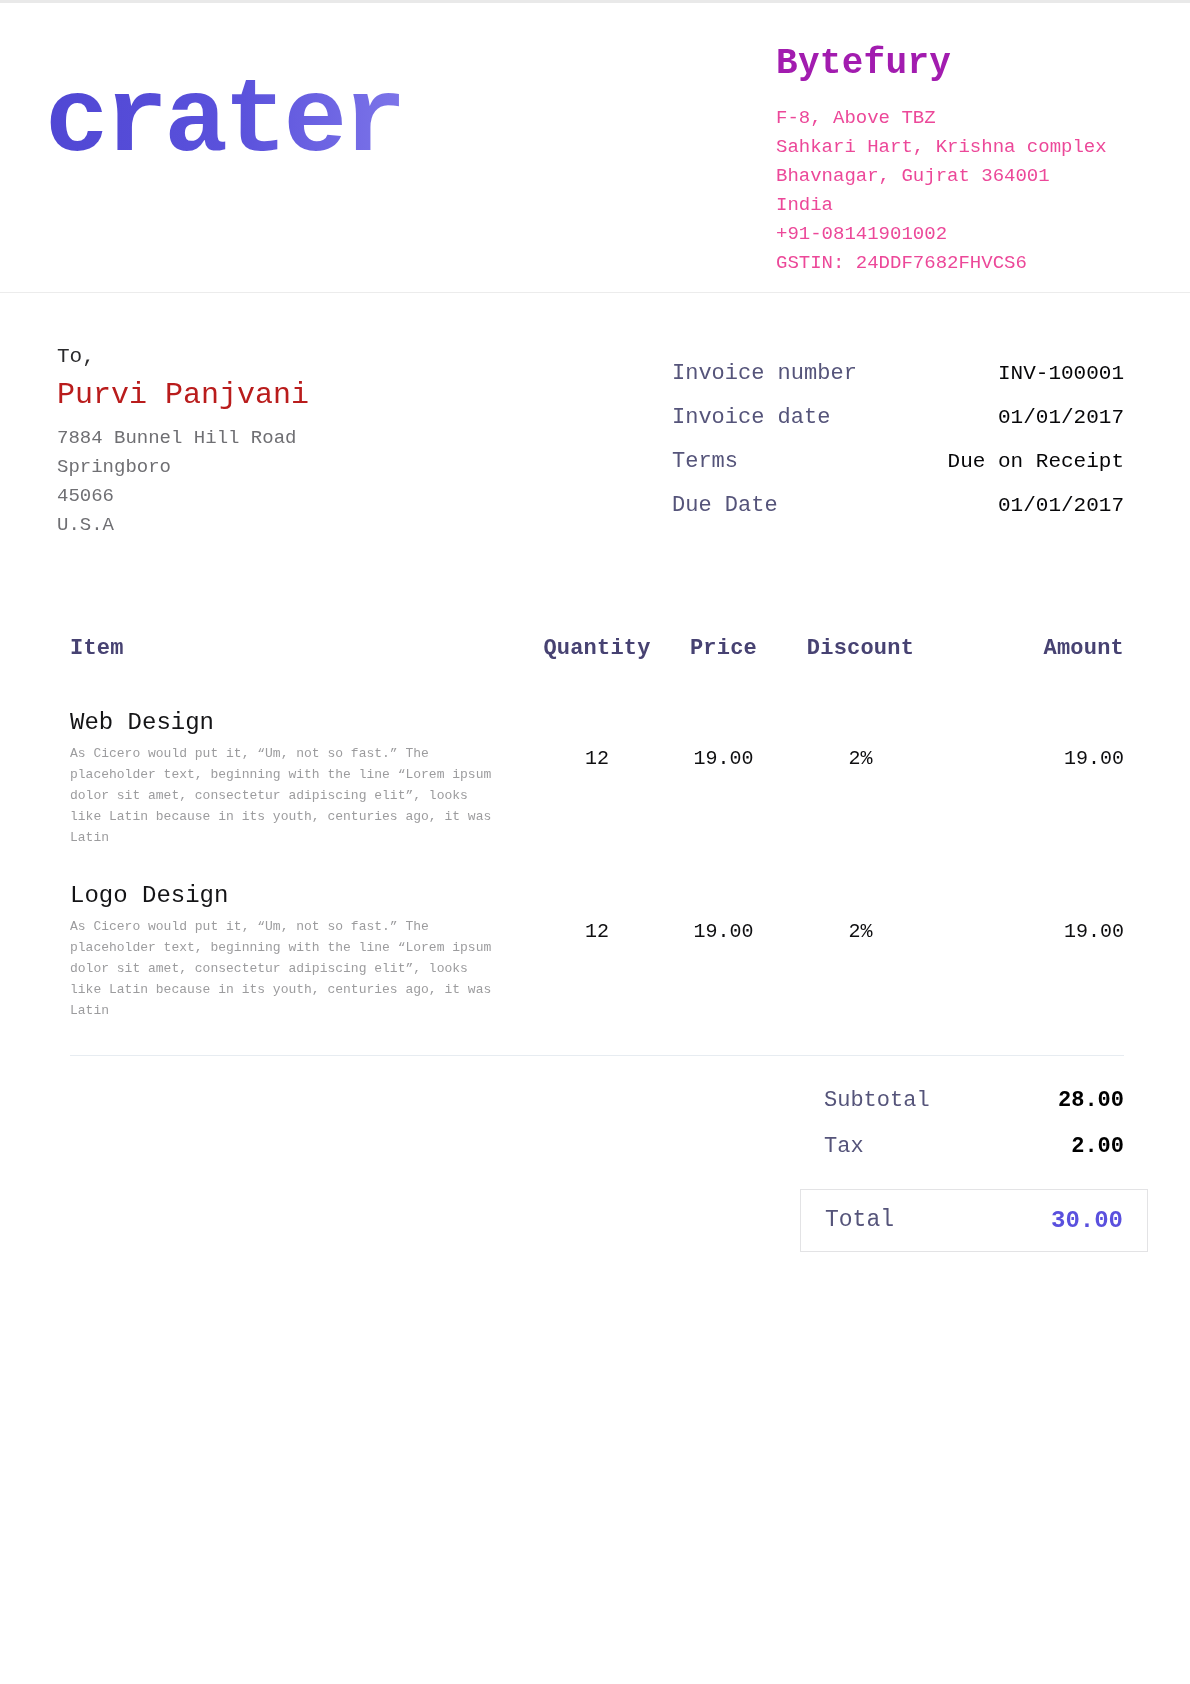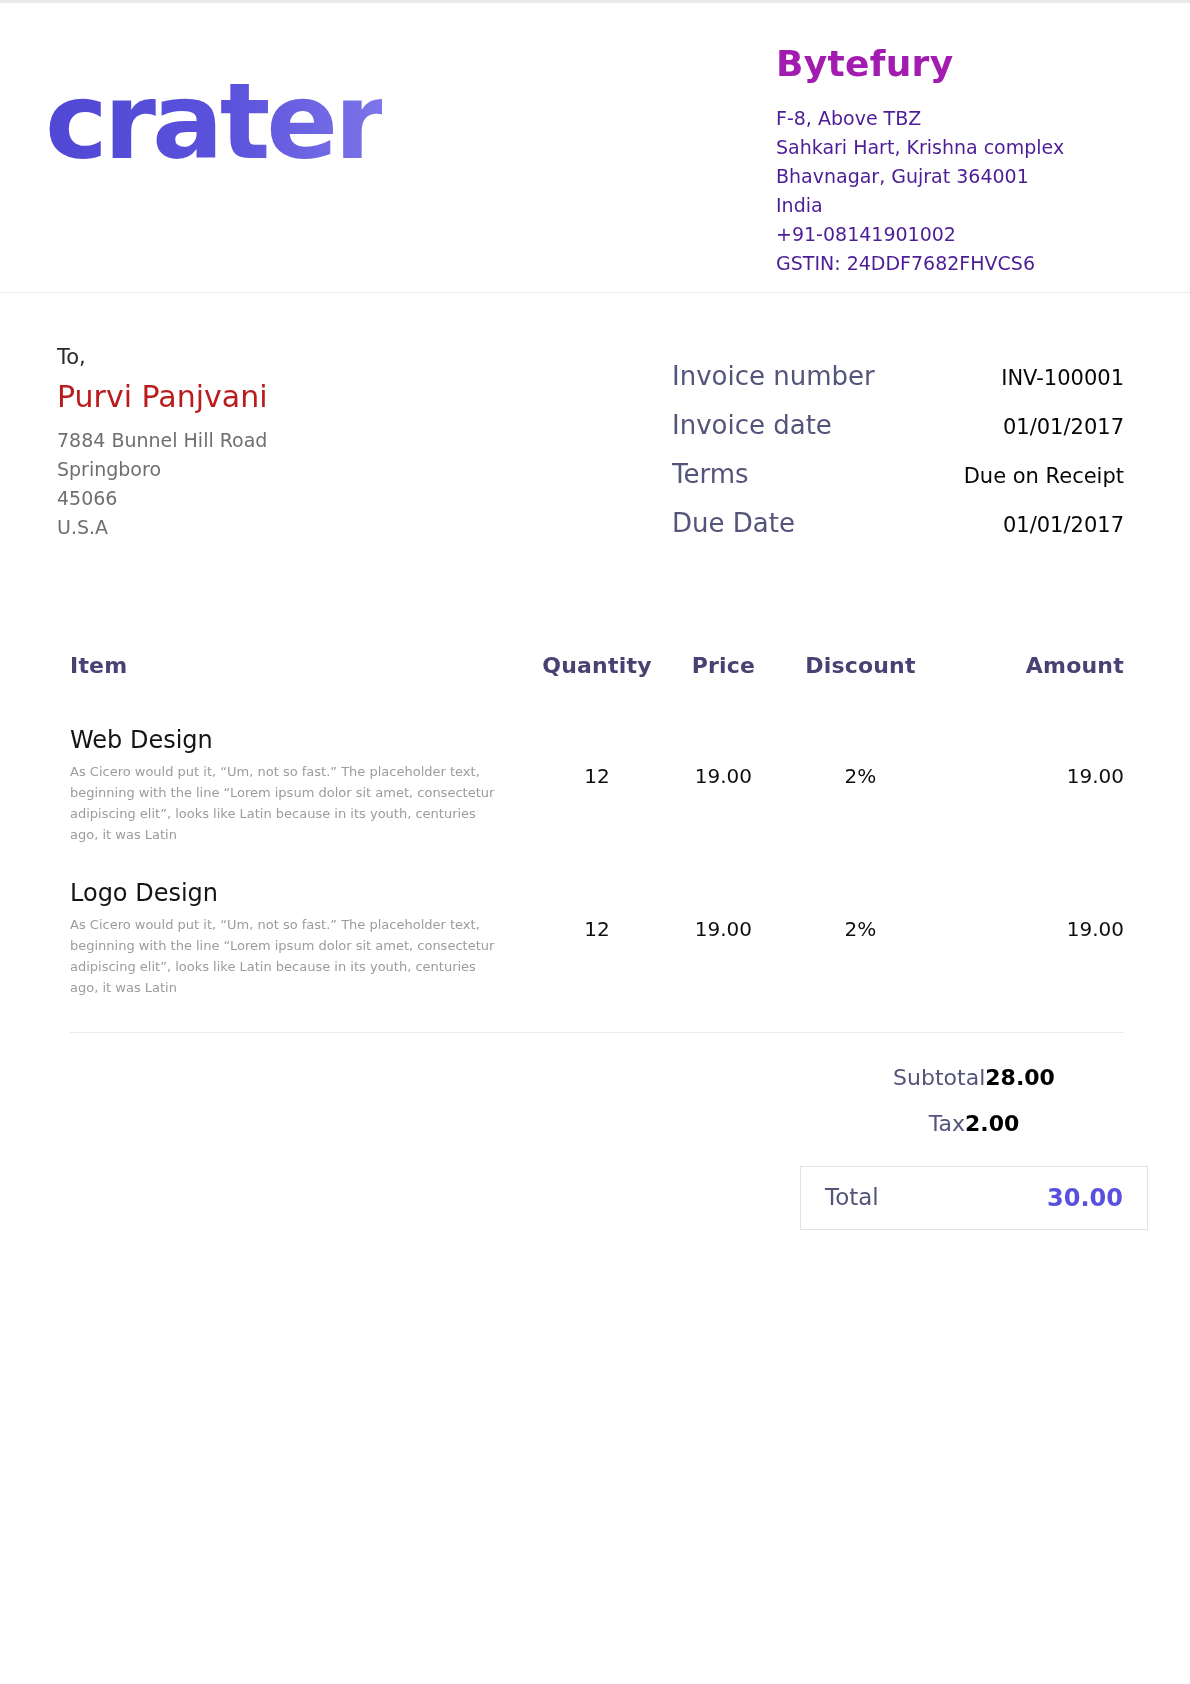--- a/index.html
+++ b/index.html
@@ -5,20 +5,21 @@
   * { margin:0; padding:0; box-sizing:border-box; }
   html,body { background:#ffffff; }
   body { font-family:"DejaVu Sans","Liberation Sans",sans-serif; }
   .page {
     position:relative;
     width:1190px; height:1380px;
     margin:0 auto;
     background:#ffffff;
     border-top:3px solid #e9e9e9;
     overflow:hidden;
+    font-family:Liberation Mono, monospace;
   }
 
   
   .header {
     display:flex;
     justify-content:space-between;
     height:290px;
     padding:26px 62px 20px 45px;
     border-bottom:1px solid #ececec;
   }
@@ -31,34 +32,34 @@
     background:linear-gradient(90deg,#5047d4 0%,#5b52dc 55%,#7d75e9 100%);
     -webkit-background-clip:text;
     background-clip:text;
     color:transparent;
   }
   .company { width:352px; padding-top:14px; }
   .company-name {
     font-size:36px; font-weight:700; color:#a21caf;
     margin-bottom:20px; letter-spacing:0.3px;
   }
-  .company-line { font-size:19px; color:#4c1d95; line-height:29px; }
+  .company-line { font-size:19px; color:#ec4899; line-height:29px; }
 
   
   .addr-meta { display:flex; padding:52px 66px 0 57px;gap:40px; }
   .to-label { font-size:21px; color:#2a2a2c; margin-bottom:10px; }
   .to-name  { font-size:30px; font-weight:500; color:#b91c1c; margin-bottom:12px; }
   .to-line  { font-size:19px; color:#6f6f73; line-height:29px; }
 
   .meta { margin-left:auto; width:452px; margin-top:16px; }
   .meta-row {
     display:flex; justify-content:space-between; align-items:baseline;
     margin-bottom:19px;
   }
-  .meta-label { font-size:26px; color:#55547a; }
+  .meta-label { font-size:22px; color:#55547a; }
   .meta-value { font-size:21px; color:#060608; }
 
   
   .items { margin:96px 66px 0 70px; }
   .trow { display:flex; align-items:flex-start; }
   .col-item  { width:44%; text-align:left; }
   .col-qty   { width:12%; text-align:center; }
   .col-price { width:12%; text-align:center; }
   .col-disc  { width:14%; text-align:center; }
   .col-amt   { width:18%; text-align:right; }
@@ -70,21 +71,21 @@
   .item-name { font-size:24px; font-weight:500; color:#141416; margin-bottom:7px; }
   .item-desc {
     font-size:13px; color:#9c9c9e; line-height:21px; max-width:432px;
   }
   .cell-num { font-size:20px; color:#0f0f11; padding-top:38px; }
   .table-divider { border-top:1px solid #e7ecf1; margin-top:24px; }
 
   
   .totals { width:348px; margin:32px 42px 0 auto; }
   .tot-row {
-    display:flex; justify-content:center; align-items:baseline;
+    display:flex; justify-content:space-between; align-items:baseline;
     padding:0 24px; margin-bottom:21px;
   }
   .tot-label { font-size:22px; color:#55547a; }
   .tot-value { font-size:22px; font-weight:600; color:#000000; }
   .total-box {
     display:flex; justify-content:space-between; 
     border:1px solid #e3e3e5;
     padding:17px 24px;
     margin-top:30px;
   }

